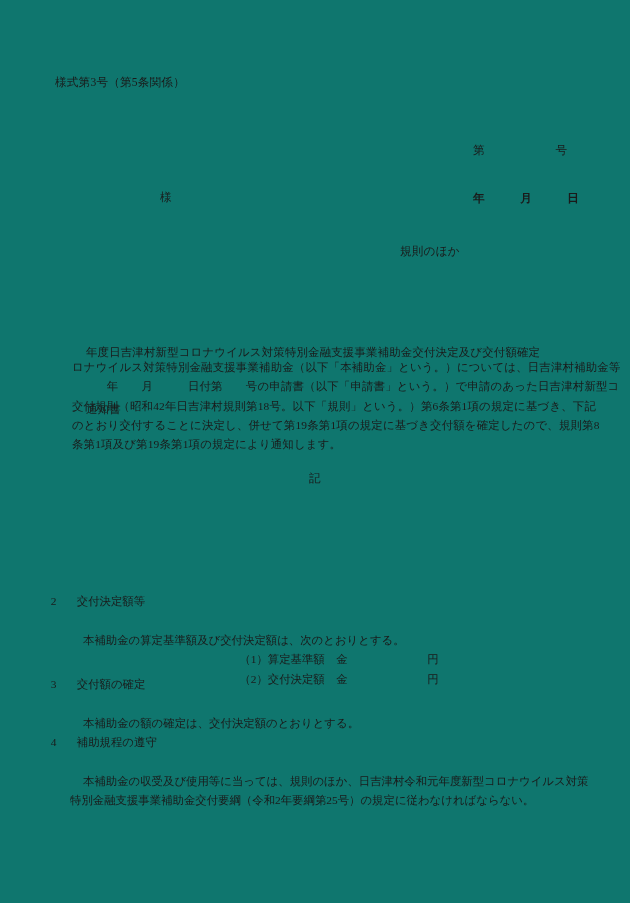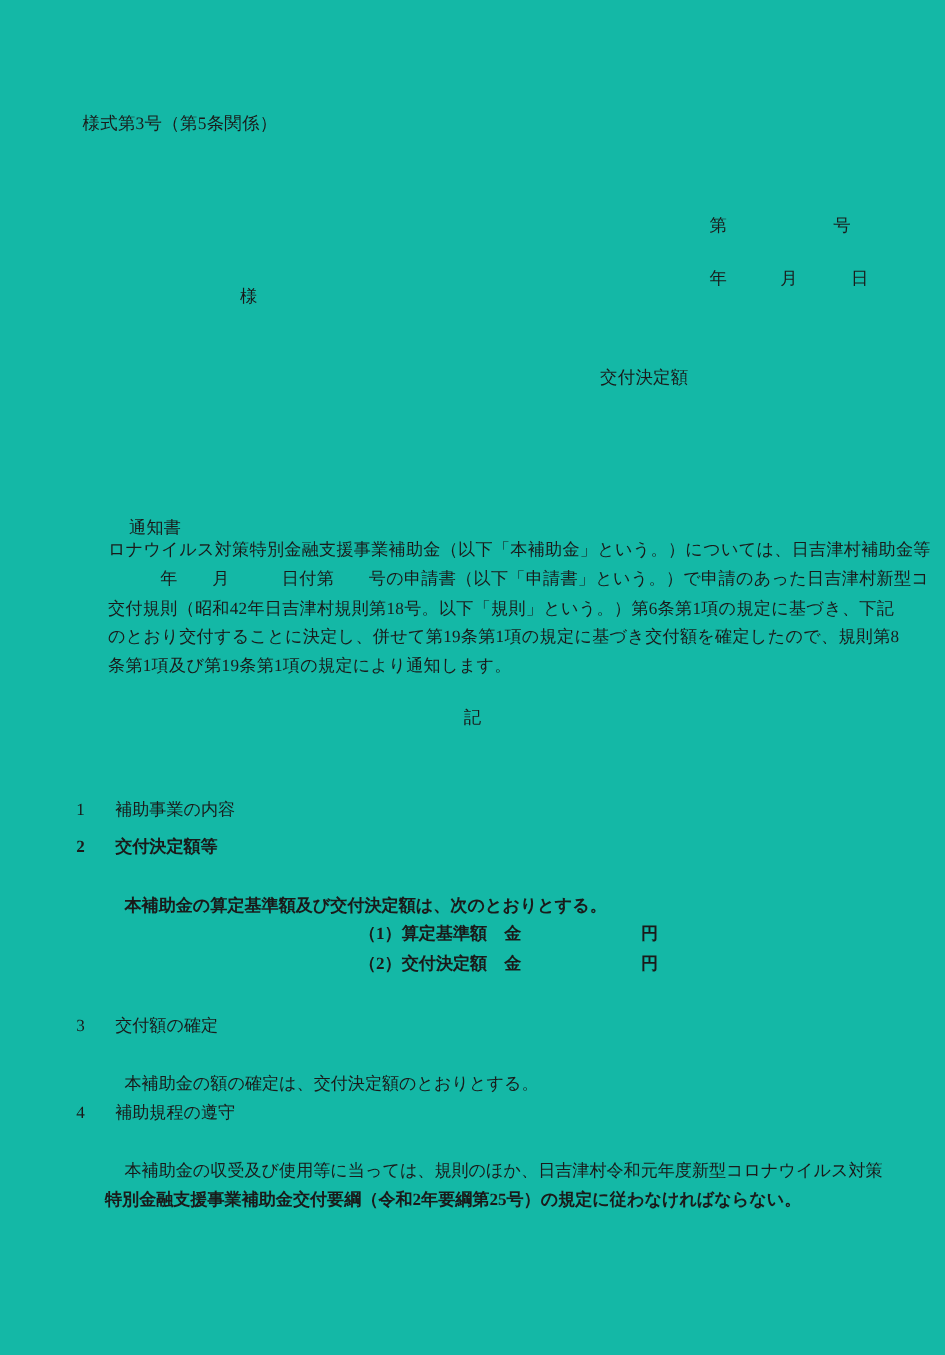--- a/index.html
+++ b/index.html
@@ -8,21 +8,21 @@
     background: #ffffff;
   }
   body {
     font-family: "Liberation Serif", "DejaVu Serif", serif;
     color: #1a1a1a;
   }
   #page {
     position: relative;
     width: 630px;
     height: 903px;
-    background: #14b8a6;
+    background: #0f766e;
     overflow: hidden;
     box-sizing: border-box;
   }
   .doc {
     position: absolute;
     left: 0;
     top: 0;
     width: 630px;
     height: 903px;
   }
@@ -45,20 +45,22 @@
     left: 330px;
     top: 122px;
     width: 240px;
     text-align: left;
     font-size: 11.6px;
   }
   .doc-meta div {
     padding-left: 143px;
   }
   .doc-meta div + div {
+    margin-top: 13px;
+    font-weight: bold;
   }
   
   .addressee {
     left: 160px;
     top: 192px;
     font-size: 11.6px;
   }
   
   .issuer {
     left: 400px;
@@ -111,67 +113,64 @@
   .sec-num {
     display: inline-block;
     width: 26px;
   }
   .sec-body {
     white-space: pre;
     padding-left: 55px;
   }
   .sec-body.cont {
     padding-left: 42px;
-    font-weight: bold;
   }
   .sub-item {
     white-space: pre;
     padding-left: 62px;
     text-align: center;
   }
   #sec1 { top: 511px; }
-  #sec2 { top: 536px; font-weight: bold; }
+  #sec2 { top: 572px; }
   #sec3 { top: 655px; }
   #sec4 { top: 713px; }
 </style>
 </head>
 <body>
 
 <div id="page">
   <div class="doc">
 
     <div class="abs form-no">様式第3号（第5条関係）</div>
 
     <div class="abs doc-meta">
       <div>第　　　　　　号</div>
       <div>年　　　月　　　日</div>
     </div>
 
     <div class="abs addressee">様</div>
 
-    <div class="abs issuer">交付決定額</div>
+    <div class="abs issuer">規則のほか</div>
 
     <div class="abs subject">
+      <div>年度日吉津村新型コロナウイルス対策特別金融支援事業補助金交付決定及び交付額確定</div>
       <div>通知書</div>
     </div>
 
     <div class="abs body-para">
       <span class="ln">ロナウイルス対策特別金融支援事業補助金（以下「本補助金」という。）については、日吉津村補助金等</span>
       <span class="ln">　　　年　　月　　　日付第　　号の申請書（以下「申請書」という。）で申請のあった日吉津村新型コ</span>
       <span class="ln">交付規則（昭和42年日吉津村規則第18号。以下「規則」という。）第6条第1項の規定に基づき、下記</span>
       <span class="ln">のとおり交付することに決定し、併せて第19条第1項の規定に基づき交付額を確定したので、規則第8</span>
       <span class="ln">条第1項及び第19条第1項の規定により通知します。</span>
     </div>
 
     <div class="abs ki">記</div>
 
     <div class="section" id="sec1">
-      <div class="sec-head">
-        <span class="sec-num">1</span><span>補助事業の内容</span>
-      </div>
     </div>
 
     <div class="section" id="sec2">
       <div class="sec-head">
         <span class="sec-num">2</span><span>交付決定額等</span>
       </div>
       <div class="sec-body">本補助金の算定基準額及び交付決定額は、次のとおりとする。</div>
       <div class="sub-item">（1）算定基準額　金　　　　　　　円</div>
       <div class="sub-item">（2）交付決定額　金　　　　　　　円</div>
     </div>

